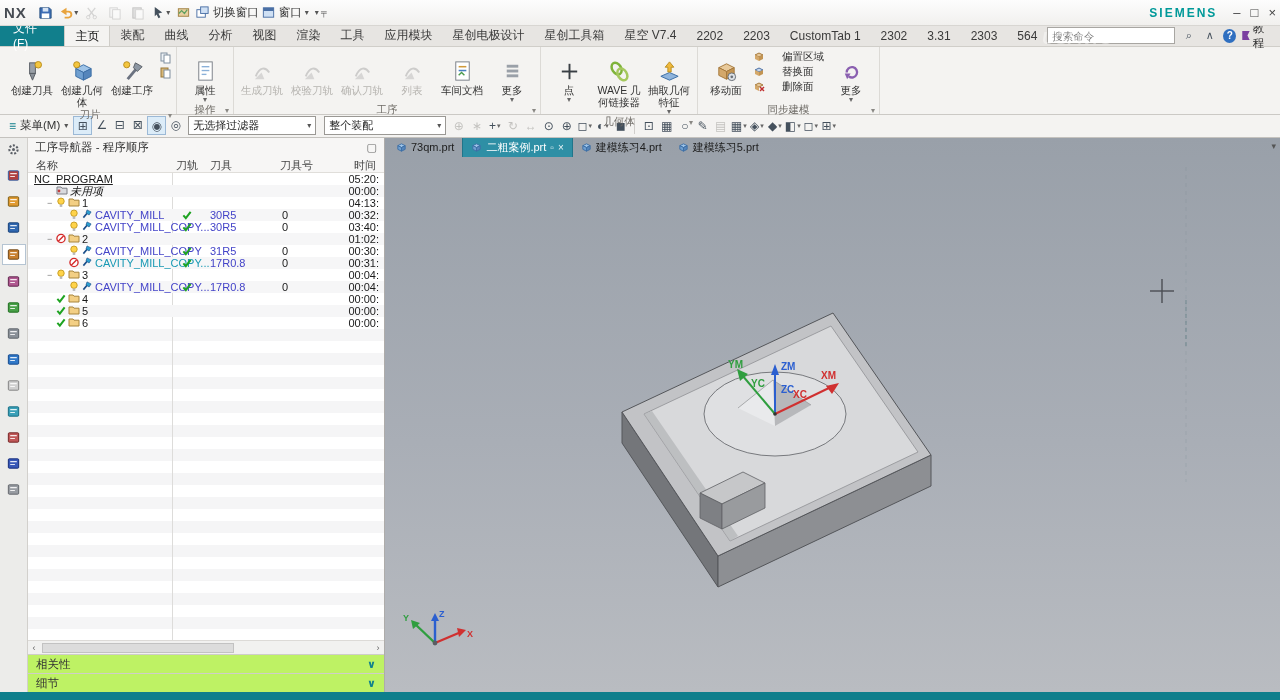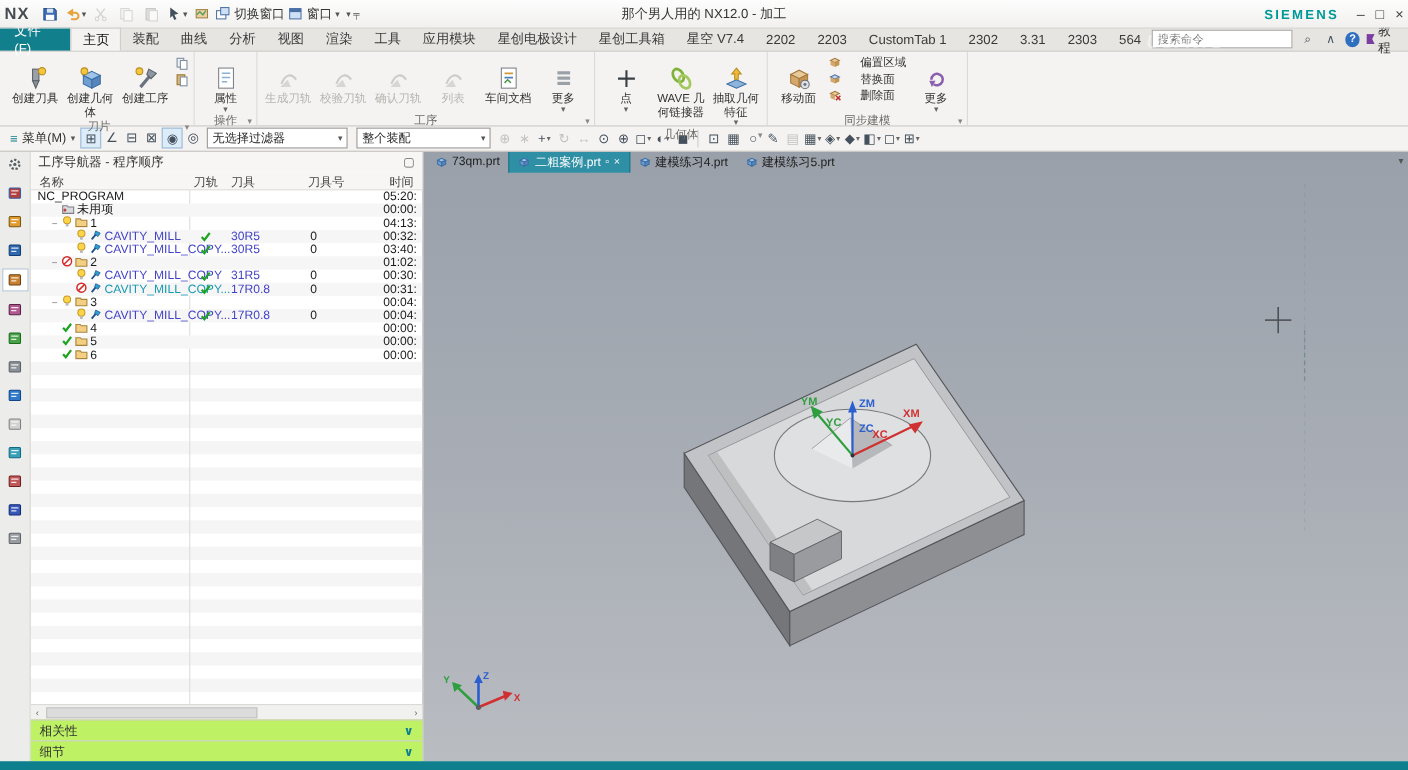--- a/index.html
+++ b/index.html
@@ -190,21 +190,20 @@
     <span class="icon" id="wnic">
         <svg viewBox="0 0 16 16" style="width: 15px;">
           <rect x="2.5" y="3" width="11" height="10" fill="#cfe0f4" stroke="#4a6fa5"></rect>
           <rect x="2.5" y="3" width="11" height="3.4" fill="#4a6fa5"></rect>
         </svg>
       </span>
     <span>窗口</span>
     <span class="caret">▾</span>
   </span>
   <span class="caret" style="margin-left:6px">▾ ╤</span>
-  <div class="title-center">那个男人用的 NX12.0 - 加工</div>
   <span class="brand">SIEMENS</span>
   <div class="winbtns">
     <span>–</span>
     <span>□</span>
     <span>×</span>
   </div>
 </div>
 
 <div class="tabsrow">
   <div class="filebtn">文件(F)</div>
@@ -658,27 +657,27 @@
     <div class="navcols">
       <span class="nc" style="left:8px">名称</span>
       <span class="nc" style="left:148px">刀轨</span>
       <span class="nc" style="left:182px">刀具</span>
       <span class="nc" style="left:252px">刀具号</span>
       <span class="nc" style="right:8px">时间</span>
     </div>
     <div class="tree" id="tree">
       <div class="vline"></div>
     <div class="trow">
-          <span class="rname" style="left: 6px;">
+          <span class="rname" style="left: 6px; text-decoration: underline;">
             <span class="nm">NC_PROGRAM</span>
           </span>
           <span class="ctime">05:20:</span>
         </div>
         <div class="trow alt">
-          <span class="rname" style="left: 19px;">
+          <span class="rname" style="left: 19px; font-style: italic;">
             <span class="tg"></span>
             <span class="tic"><svg viewBox="0 0 12 10">
                 <path d="M1 2 h4 l1 1.2 h5 V9 H1 z" fill="#d9dade" stroke="#7c7f86"></path>
                 <circle cx="3" cy="6" r="1.4" fill="#c04040"></circle>
               </svg></span>
             <span class="nm">未用项</span>
           </span>
           <span class="ctime">00:00:</span>
         </div>
         <div class="trow">

